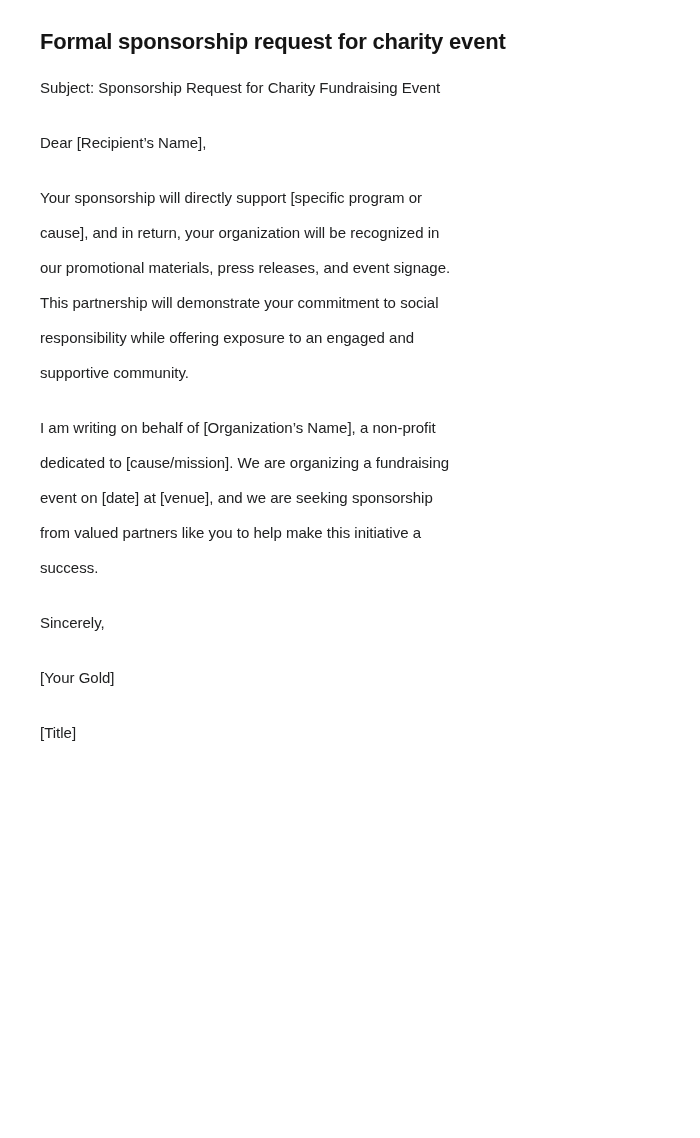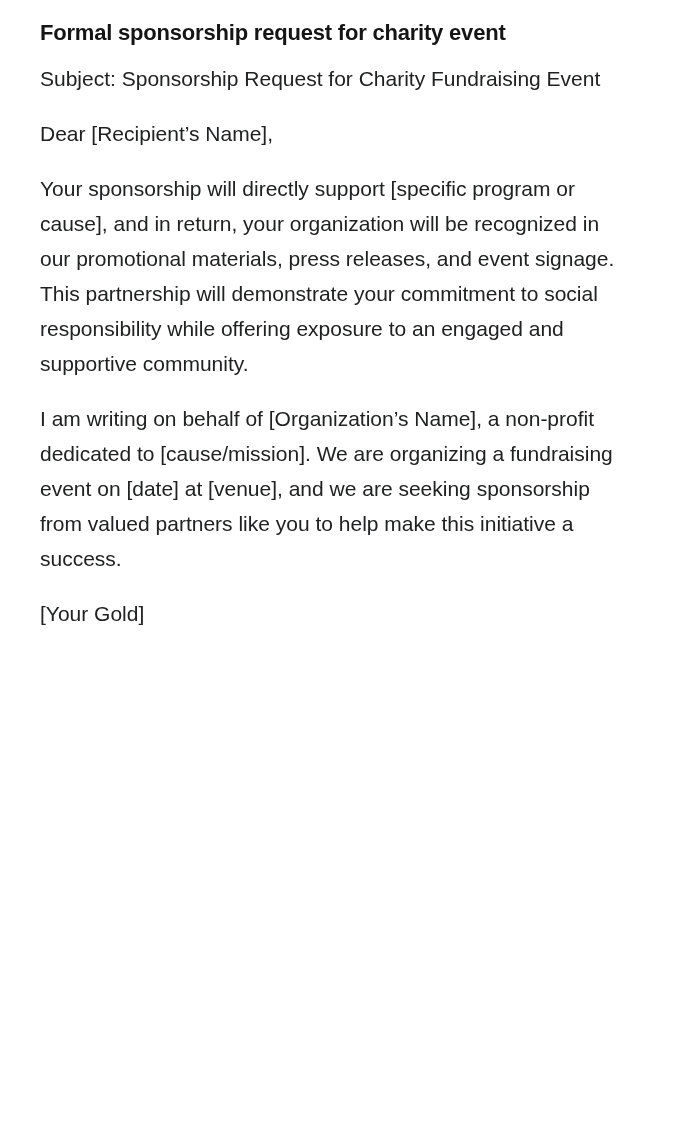--- a/index.html
+++ b/index.html
@@ -8,34 +8,34 @@
     background: #ffffff;
   }
   body {
     width: 700px;
     height: 1138px;
     overflow: hidden;
     font-family: "Liberation Sans", sans-serif;
     color: #202122;
   }
   .page {
-    padding: 19px 30px 0 40px;
+    padding: 28px 30px 0 40px;
     box-sizing: border-box;
     width: 663px;
   }
   .doc-title {
     font-size: 22px;
     line-height: 28px;
     font-weight: 700;
     color: #151515;
     letter-spacing: -0.2px;
     margin: 0 0 14px 0;
   }
   .body-text {
-    font-size: 21px;
+    font-size: 15px;
     line-height: 35px;
     font-weight: 400;
     color: #202122;
     margin: 8px 0 20px 0;
     white-space: pre-line; 
   }
 </style>
 </head>
 <body>
 
@@ -54,17 +54,19 @@
 supportive community.</p>
 
   <p class="body-text">I am writing on behalf of [Organization’s Name], a non-profit
 dedicated to [cause/mission]. We are organizing a fundraising
 event on [date] at [venue], and we are seeking sponsorship
 from valued partners like you to help make this initiative a
 success.</p>
 
 
 
+  <p class="body-text">Sincerely,</p>
 
   <p class="body-text">[Your Gold]</p>
 
+  <p class="body-text">[Title]</p>
 
 </div>
 
 </body></html>

